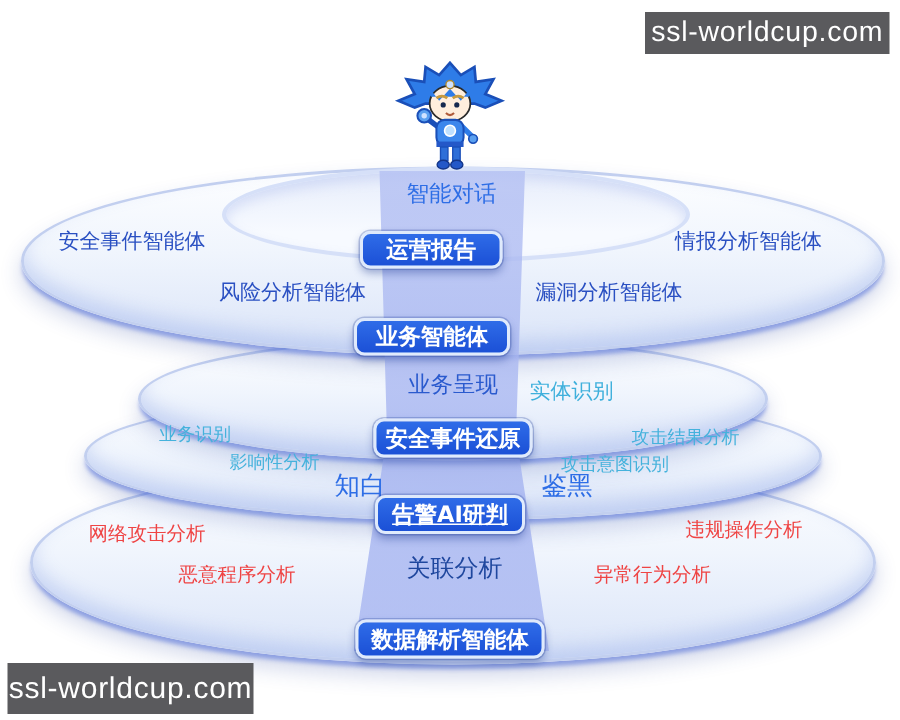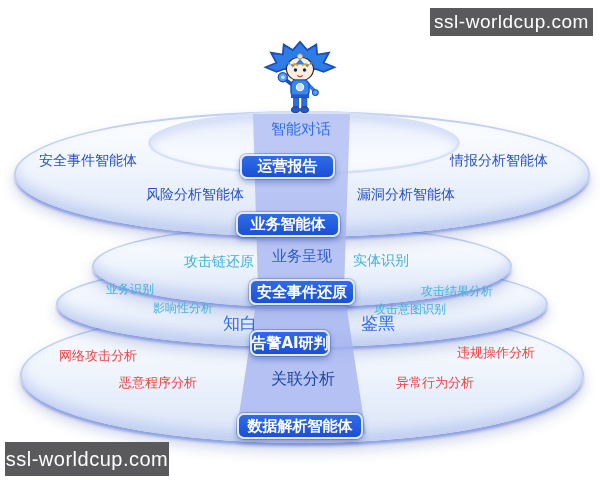--- a/index.html
+++ b/index.html
@@ -60,21 +60,21 @@
     background:linear-gradient(180deg,#2f6ce8 0%,#1b50d6 100%);
     border:2px solid rgba(244,249,255,0.9);
     border-radius:7px; color:#ffffff;
     font-size:15px; font-weight:bold; white-space:nowrap;
     box-shadow:0 0 0 1px rgba(25,55,150,0.25), 0 3px 6px rgba(20,50,140,0.40);
     box-sizing:border-box; cursor:pointer;
   }
   .b0 { left:240px; top:154px; width:95px;  height:25px; }
   .b1 { left:236px; top:212px; width:104px; height:25px; }
   .b2 { left:249px; top:279px; width:106px; height:26px; }
-  .b3 { left:250px; top:330px; width:80px; height:26px; }
+  .b3 { left:250px; top:330px; width:100px; height:26px;text-decoration:underline; }
   .b4 { left:237px; top:413px; width:126px; height:26px; }
 
   
   .lbl {
     position:absolute; z-index:6; font-weight:normal; white-space:nowrap;
     font-family:"DejaVu Sans","Liberation Sans",sans-serif;
   }
   .dark    { color:#2a50c2; font-size:14px; }
   .blue-md { color:#2a5ace; font-size:15px; }
   .bright  { color:#2e6ee6; font-size:15px; }
@@ -167,21 +167,20 @@
   <div class="node-btn b1">业务智能体</div>
   <div class="node-btn b2">安全事件还原</div>
   <div class="node-btn b3">告警AI研判</div>
   <div class="node-btn b4">数据解析智能体</div>
 
   <span class="lbl dark p0">安全事件智能体</span>
   <span class="lbl dark p1">情报分析智能体</span>
   <span class="lbl dark p2">风险分析智能体</span>
   <span class="lbl dark p3">漏洞分析智能体</span>
 
-  <span class="lbl teal-md p4">攻击链还原</span>
   <span class="lbl blue-md p5">业务呈现</span>
   <span class="lbl teal-md p6">实体识别</span>
 
   <span class="lbl teal-sm p7">业务识别</span>
   <span class="lbl teal-sm p8">影响性分析</span>
   <span class="lbl teal-sm p9">攻击结果分析</span>
   <span class="lbl teal-sm p10">攻击意图识别</span>
   <span class="lbl bright-lg p11">知白</span>
   <span class="lbl bright-lg p12">鉴黑</span>
 

